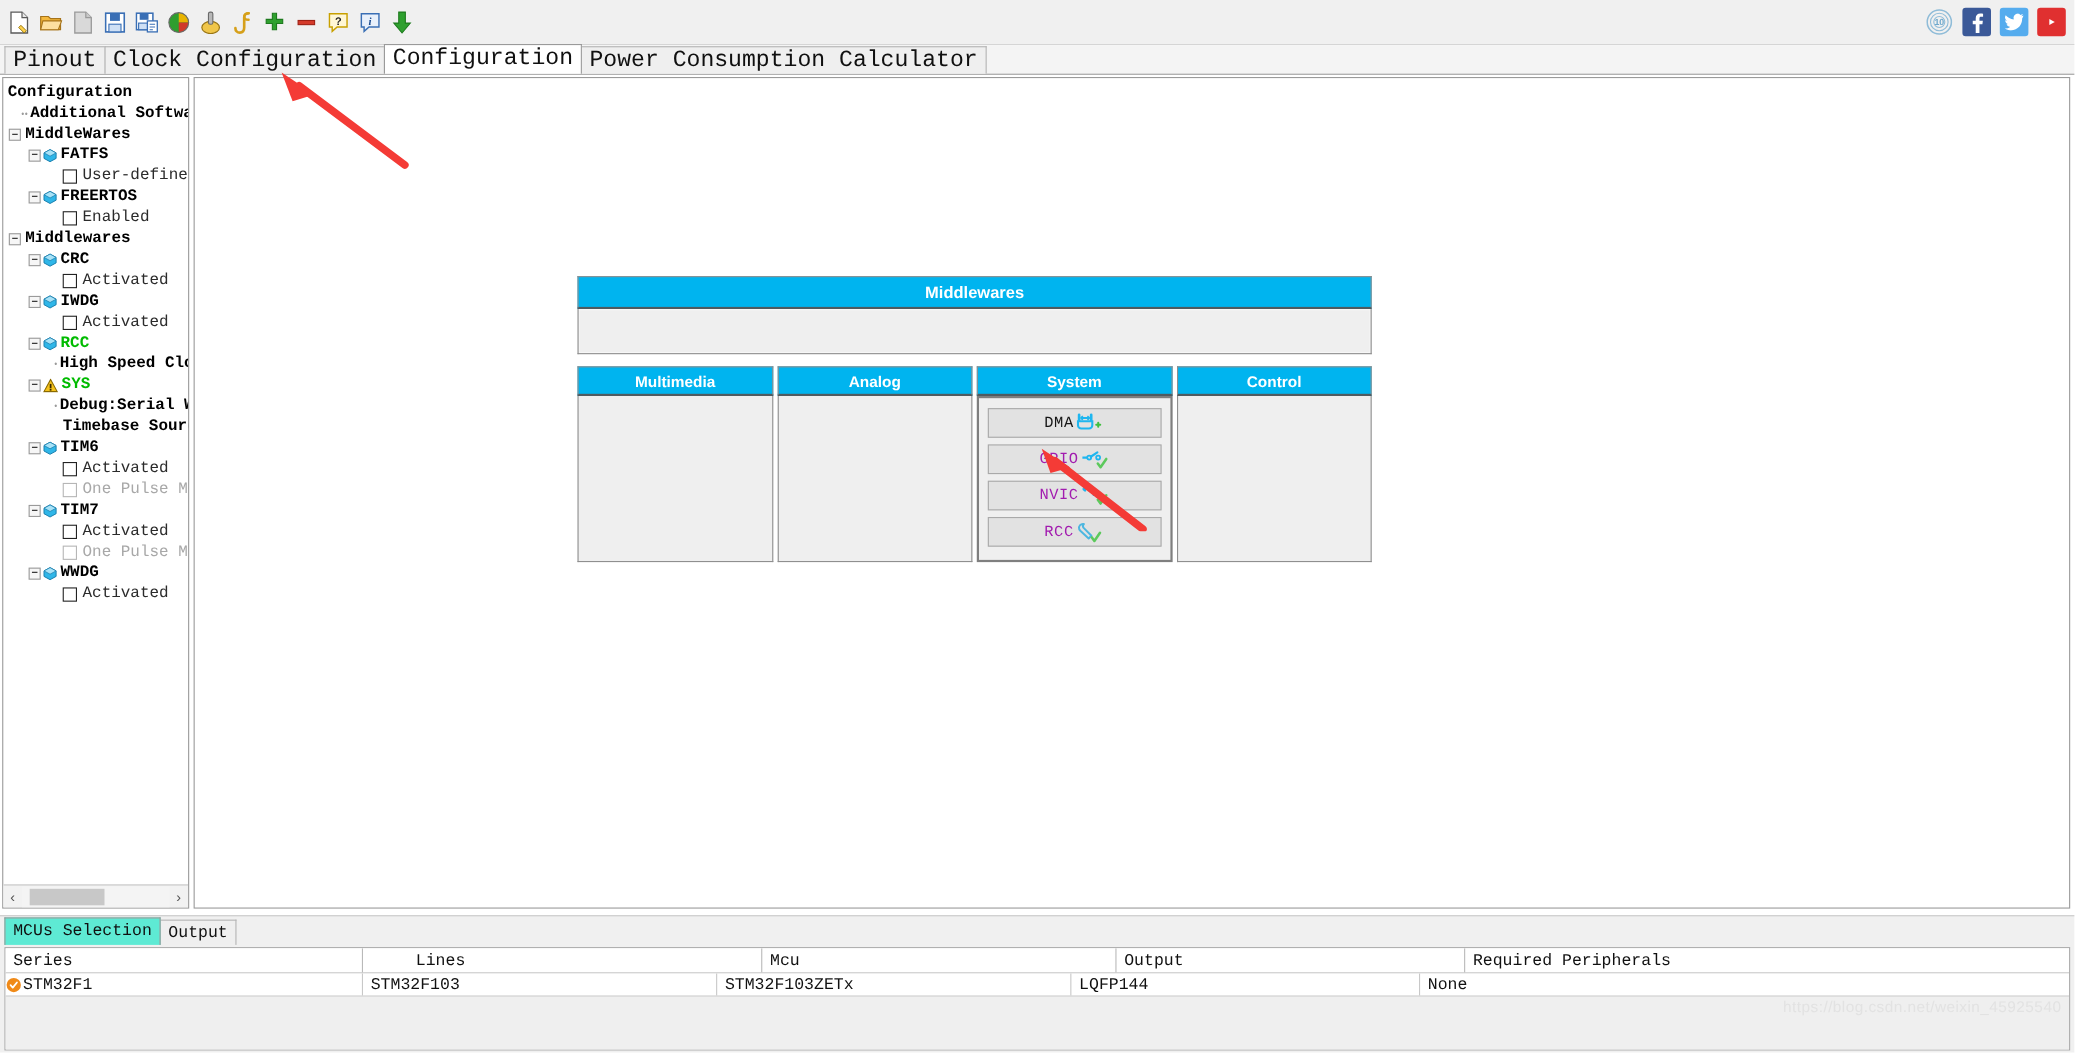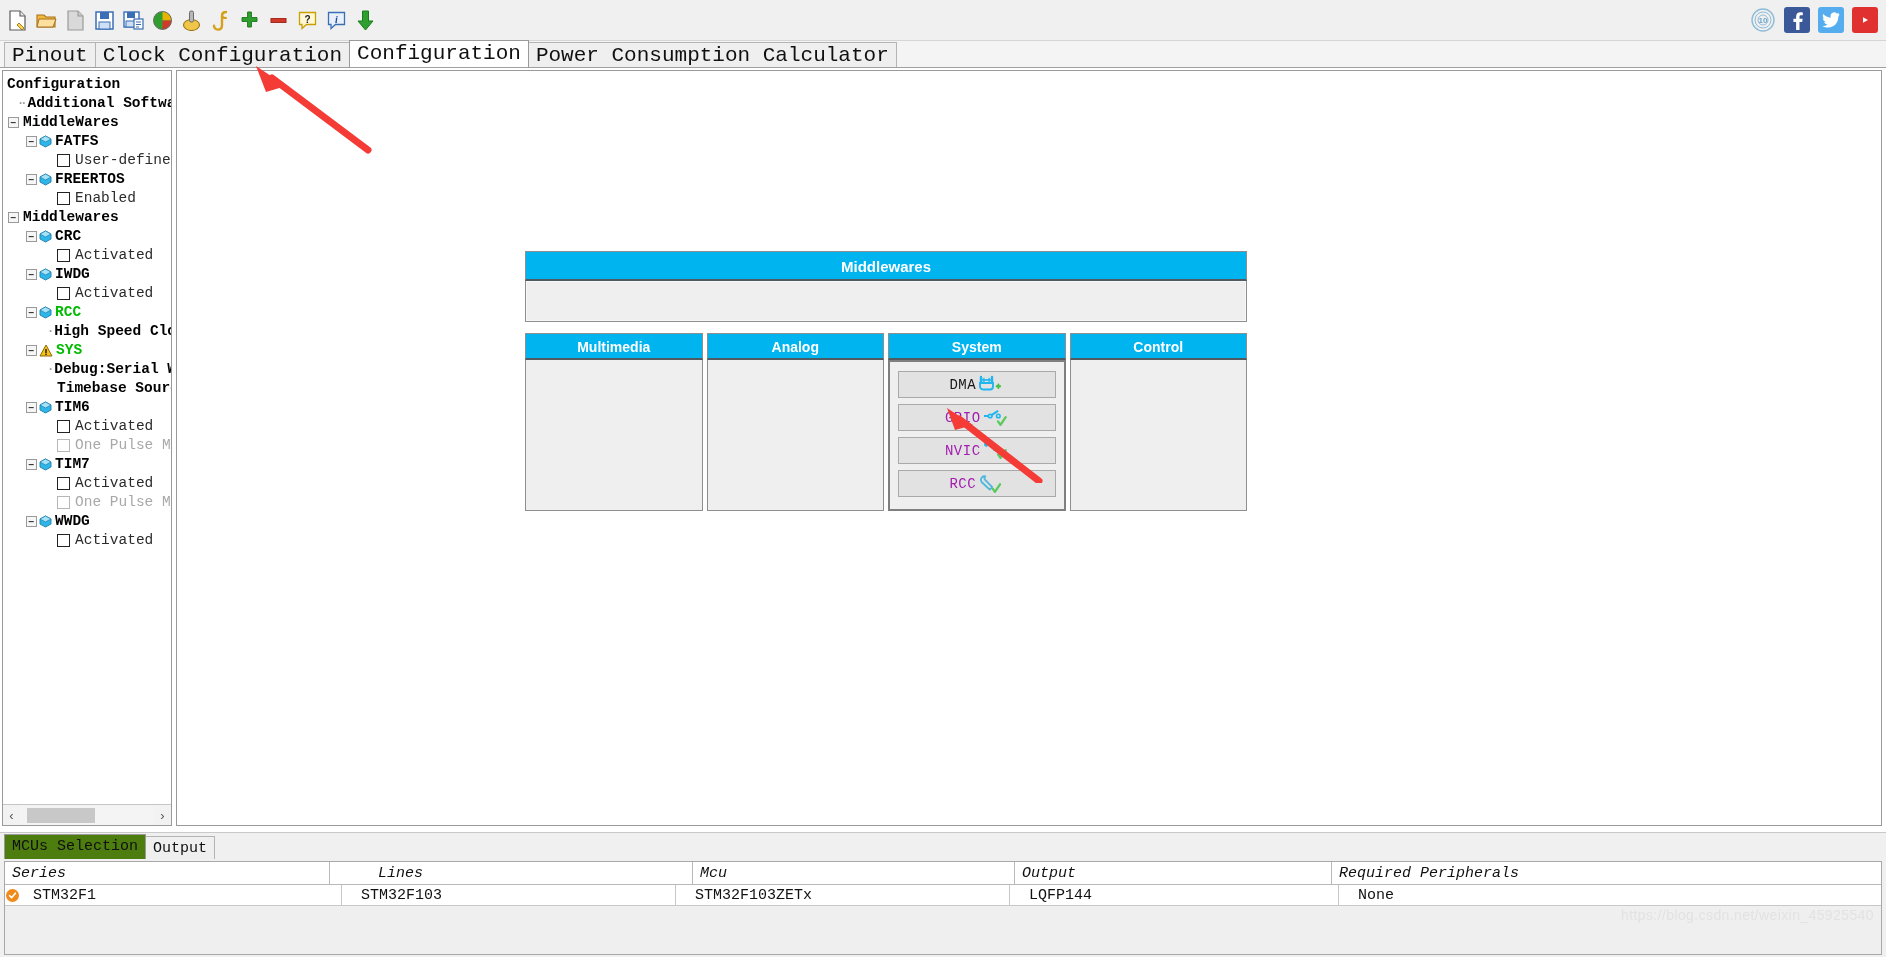--- a/index.html
+++ b/index.html
@@ -130,26 +130,26 @@
   
   .bottom {
     position: absolute; left: 0; top: 832px; width: 1886px; height: 125px;
     background: #f0f0f0; border-top: 1px solid #c9c9c9;
   }
   .btabs { display: flex; align-items: flex-end; height: 26px; padding-left: 4px; padding-top: 3px; }
   .btab {
     height: 23px; line-height: 23px; padding: 0 7px; font-size: 15px; color: #101010;
     background: #efefef; border: 1px solid #b4b4b4; border-bottom: none; margin-right: -1px; cursor: pointer;
   }
-  .btab.active { background: #4d7c0f; border-color: #999; height: 25px; line-height: 24px; z-index:2; position:relative;}
+  .btab.active { background: #5eead4; border-color: #999; height: 25px; line-height: 24px; z-index:2; position:relative;}
   .grid { position: absolute; left: 4px; top: 28px; width: 1878px; height: 94px; background: #ffffff; border: 1px solid #a8a8a8; overflow: hidden; }
   .grid-head { display: flex; height: 23px; background: #ffffff; border-bottom: 1px solid #b9b9b9; }
-  .gh { font-size: 15px; color: #111; line-height: 23px; padding-left: 7px; border-right: 1px solid #b9b9b9; font-style: italic; }
+  .gh { font-size: 15px; color: #111; line-height: 23px; padding-left: 7px; border-right: 1px solid #b9b9b9; }
   .grid-row { display: flex; height: 21px; background: #ffffff; border-bottom: 1px solid #c8c8c8; position: relative; }
-  .gc { font-size: 15px; color: #111; line-height: 21px; padding-left: 7px; border-right: 1px solid #c8c8c8; white-space: nowrap; overflow: hidden; margin-left: 12px; }
+  .gc { font-size: 15px; color: #111; line-height: 21px; padding-left: 7px; border-right: 1px solid #c8c8c8; white-space: nowrap; overflow: hidden; }
   .gc.first { padding-left: 16px; }
   .rowdot { position: absolute; left: 1px; top: 4px; width: 13px; height: 13px; border-radius: 50%; background: #f08a18; display:flex; align-items:center; justify-content:center; }
   .grid-fill { background: #efefef; height: 49px; }
   .watermark {
     position: absolute; right: 12px; bottom: 34px;
     font-size: 14px; color: #e2e2e2; font-family: "Liberation Sans", sans-serif;
     letter-spacing: .4px; user-select: none;
   }
 </style>
 </head>

